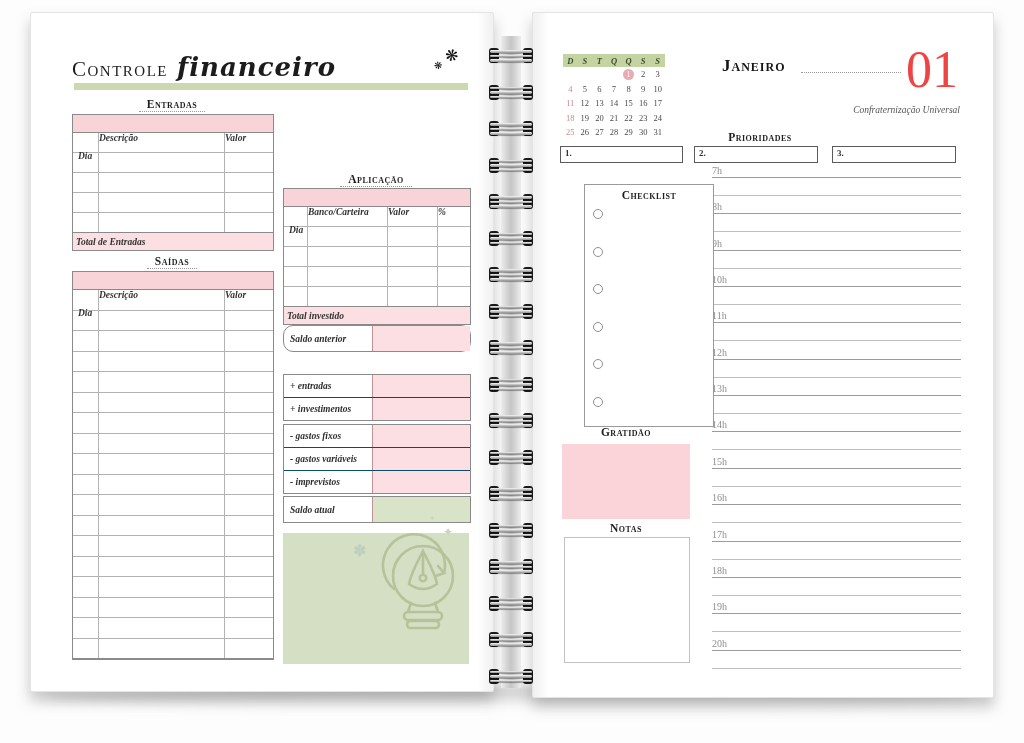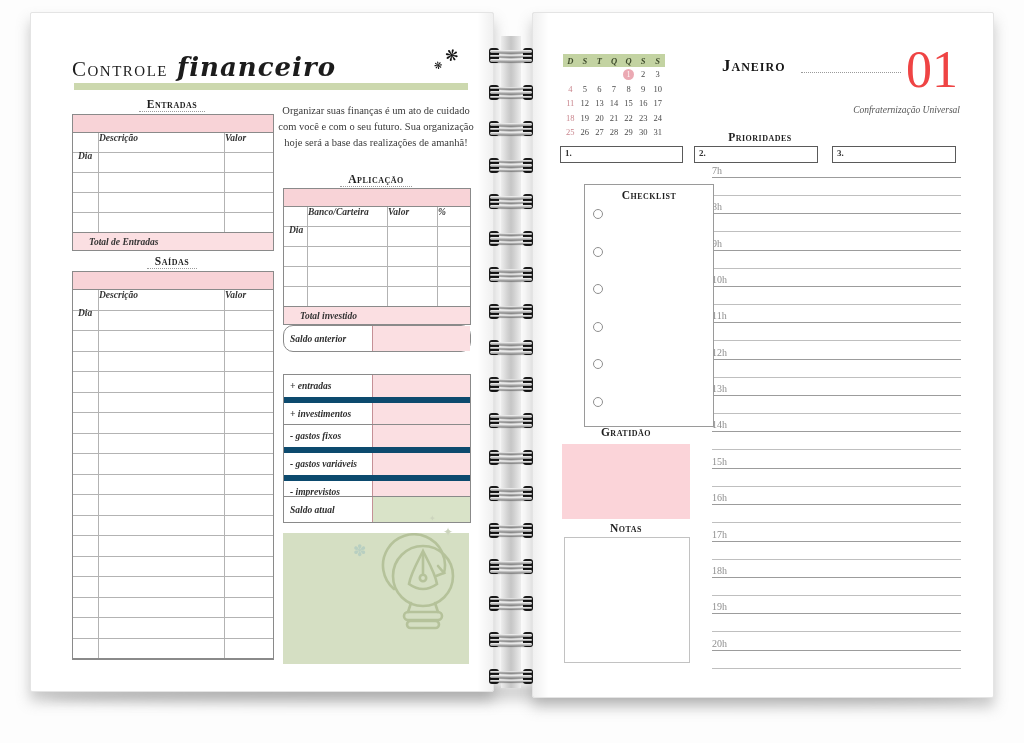--- a/index.html
+++ b/index.html
@@ -48,27 +48,27 @@
   .thdr{display:grid;background:var(--pink-header,#f8d3d7);height:17px;align-items:center;
         border-bottom:1px solid var(--table-border-dark,#8a8a8a);
         font-style:italic;font-weight:bold;font-size:9.5px;color:#333;}
   .thdr .hcell{text-align:left;}
   .thdr .hcell.first{text-align:left;padding-left:5px;margin-top:36px;}
   .trow{display:grid;border-bottom:1px solid #b3b3b3;}
   .trow:last-child{border-bottom:1px solid var(--table-border-dark,#8a8a8a);}
   .tcell{border-right:1px solid #b3b3b3;}
   .tcell:last-child{border-right:none;}
   .ttotal{background:var(--pink-fill,#fbdfe2);height:17px;display:flex;align-items:center;
-        padding-left:16px;font-style:italic;font-weight:bold;font-size:9.5px;color:#333;}
+        padding-left:3px;font-style:italic;font-weight:bold;font-size:9.5px;color:#333;}
   .t-std .trow{height:19px;}
   .t-saidas .trow{height:19.5px;}
 
   
   .rgroup{position:absolute;left:283px;width:186px;border:1px solid var(--table-border-dark,#8a8a8a);background:#fff;}
-  .rrow{display:grid;grid-template-columns:88px 1fr;border-bottom:6px solid #0c4a6e;}
+  .rrow{display:grid;grid-template-columns:88px 1fr;border-bottom:1px solid #0c4a6e;}
   .rrow:last-child{border-bottom:none;}
   .rlabel{display:flex;align-items:center;padding-left:6px;font-style:italic;font-weight:bold;
         font-size:9.5px;color:#2e2e2e;}
   .rvalue{border-left:1px solid var(--table-border-pink,#c59096);}
   .rvalue.pink{background:var(--pink-fill,#fbdfe2);}
   .rvalue.green{background:var(--green-fill,#d9e3c8);}
 
   .quote{left:278px;top:103px;width:196px;text-align:center;font-size:10.5px;line-height:1.5;color:#3a3a3a;}
 
   .green-box{left:283px;top:533px;width:186px;height:131px;background:var(--green-box,#d5dfc3);}
@@ -396,21 +396,20 @@
           <div class="tcell"></div>
         </div>
         <div class="trow" style="grid-template-columns: 26px 1fr 48px;">
           <div class="tcell"></div>
           <div class="tcell"></div>
           <div class="tcell"></div>
         </div>
       </div>
     </div>
 
-  <div class="abs quote">Organizar suas finanças é um ato de cuidado com você e com o seu futuro. Sua organização hoje será a base das realizações de amanhã!</div>
 
   <div class="abs sec-head sc" style="left:283px;width:186px;top:173px;">
     <span class="u">Aplicação</span>
   </div>
   <div id="aplicacao-table" class="ftable t-std" style="left:283px;top:188px;width:186px;">
       <div class="thdr" style="grid-template-columns: 24px 1fr 50px 32px;">
         <span class="hcell first">Dia</span>
         <span class="hcell">Banco/Carteira</span>
         <span class="hcell">Valor</span>
         <span class="hcell">%</span>

